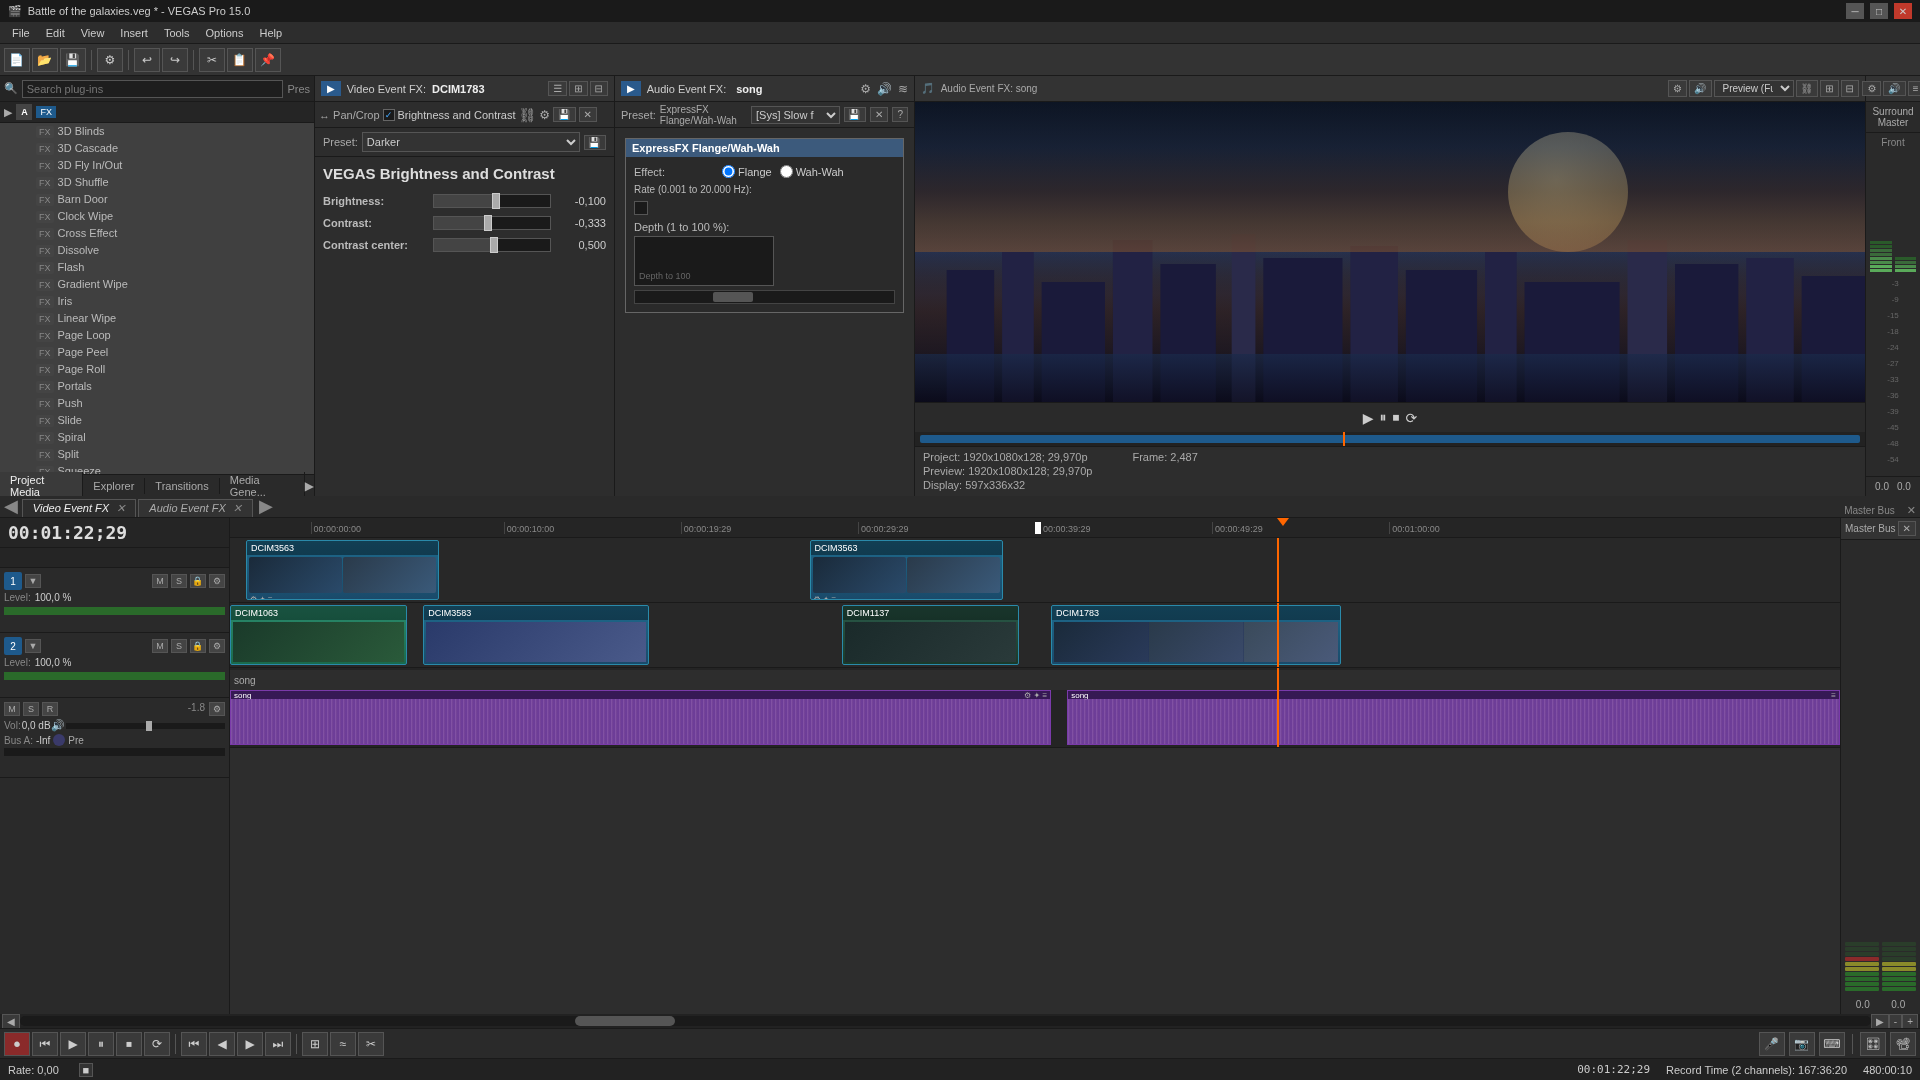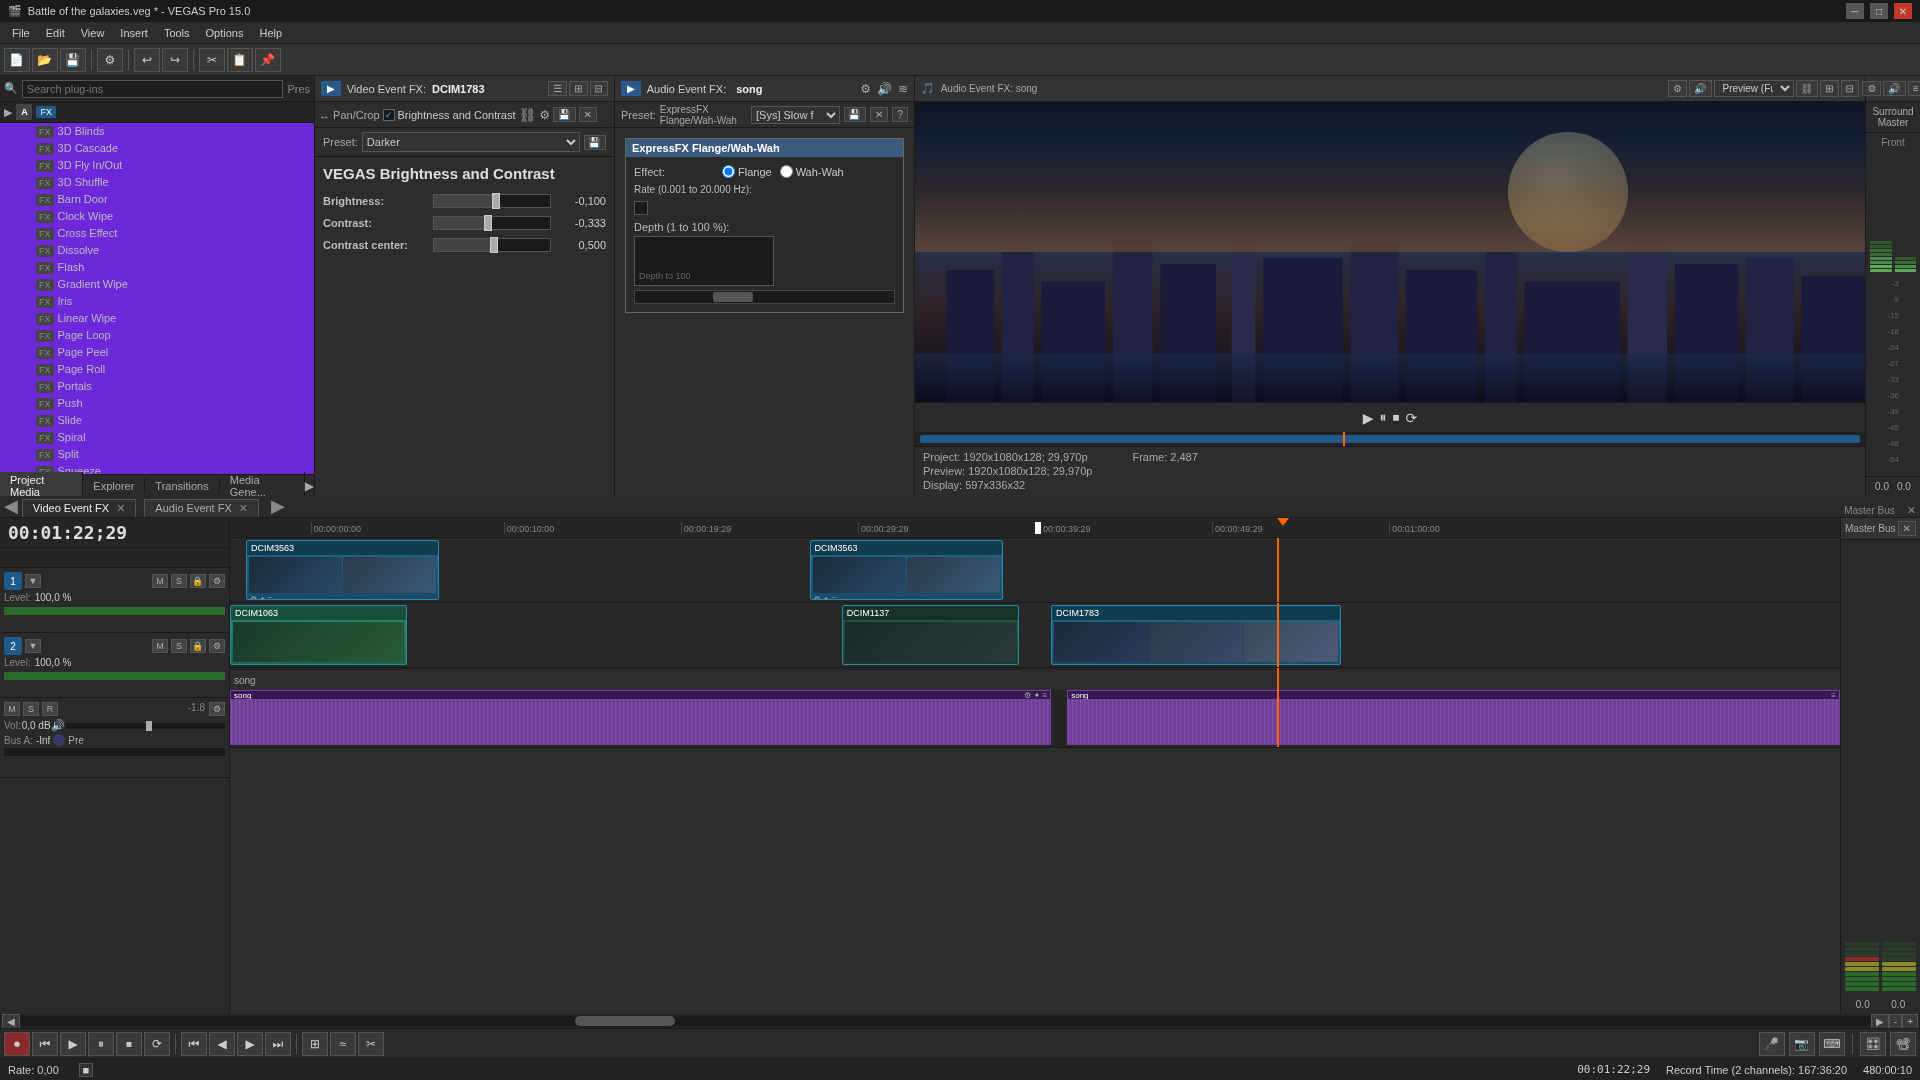--- a/index.html
+++ b/index.html
@@ -22,21 +22,21 @@
     .tb-sep { width: 1px; height: 20px; background: #555; margin: 0 3px; }
 
     
     #main { display: flex; flex-direction: column; height: calc(1080px - 76px); }
     #top-area { display: flex; height: 420px; }
 
     
     #left-panel { width: 315px; background: #2d2d2d; border-right: 1px solid #1a1a1a; display: flex; flex-direction: column; }
     #search-bar { height: 26px; background: #252525; display: flex; align-items: center; padding: 0 4px; border-bottom: 1px solid #1a1a1a; }
     #search-input { flex: 1; background: #1e1e1e; border: 1px solid #555; color: #ccc; height: 18px; padding: 0 4px; font-size: 11px; }
-    #plugin-list { flex: 1; overflow-y: auto; background: #6d28d9; }
+    #plugin-list { flex: 1; overflow-y: auto; background: #404040; }
     .plugin-item { padding: 2px 4px 2px 36px; cursor: pointer; color: #bbb; font-size: 11px; }
     .fx-badge { display: inline-block; background: #444; color: #888; font-size: 9px; padding: 1px 3px; margin-right: 4px; border-radius: 2px; }
     #left-tabs { height: 22px; background: #2a2a2a; display: flex; align-items: center; border-top: 1px solid #1a1a1a; }
     .left-tab { padding: 2px 10px; font-size: 11px; color: #aaa; cursor: pointer; border-right: 1px solid #1a1a1a; }
     .left-tab.active { background: #3a3a3a; color: #eee; }
 
     
     #vfx-panel { width: 300px; background: #2d2d2d; border-right: 1px solid #1a1a1a; display: flex; flex-direction: column; }
     #vfx-header { height: 26px; background: #333; display: flex; align-items: center; padding: 0 6px; gap: 6px; border-bottom: 1px solid #1a1a1a; }
     #vfx-toolbar { height: 26px; background: #2d2d2d; display: flex; align-items: center; padding: 0 4px; gap: 3px; border-bottom: 1px solid #1a1a1a; }
@@ -76,21 +76,21 @@
     #preview-info { height: 50px; background: #2d2d2d; padding: 4px 8px; border-top: 1px solid #1a1a1a; font-size: 11px; color: #aaa; display: flex; gap: 40px; }
     .info-col { display: flex; flex-direction: column; gap: 2px; }
 
     
     #right-panel { width: 55px; background: #2a2a2a; border-left: 1px solid #1a1a1a; display: flex; flex-direction: column; }
     #right-header { height: 26px; background: #333; display: flex; align-items: center; justify-content: center; font-size: 10px; color: #aaa; border-bottom: 1px solid #1a1a1a; }
     #vu-meter { flex: 1; display: flex; flex-direction: column; align-items: center; padding: 4px; }
 
     
     #bottom-tabs { height: 22px; background: #2a2a2a; display: flex; align-items: flex-end; border-bottom: 1px solid #1a1a1a; padding: 0 4px; }
-    .btab { padding: 2px 10px; font-size: 11px; cursor: pointer; background: #333; color: #aaa; border: 1px solid #555; border-bottom: none; margin-right: 8px; }
+    .btab { padding: 2px 10px; font-size: 11px; cursor: pointer; background: #333; color: #aaa; border: 1px solid #555; border-bottom: none; margin-right: 2px; font-style: italic; }
     .btab.active { background: #2d2d2d; color: #eee; }
     .btab-close { margin-left: 4px; color: #888; cursor: pointer; }
 
     
     #timeline { flex: 1; background: #2d2d2d; display: flex; }
     #track-headers { width: 230px; background: #2a2a2a; border-right: 1px solid #1a1a1a; }
     #track-area { flex: 1; background: #2d2d2d; position: relative; overflow: hidden; }
 
     
     .track-header { height: 65px; background: #2a2a2a; border-bottom: 1px solid #1a1a1a; padding: 4px; display: flex; flex-direction: column; gap: 2px; }
@@ -644,20 +644,24 @@
         <div style="position:absolute;top:0;left:65%;width:2px;height:100%;background:#ff6600;z-index:10;"></div>
       </div>
 
       <div class="track-row" style="height:65px;">
 
         <div class="track-clip" style="left:0%;width:11%;top:2px;height:60px;background:linear-gradient(to bottom,#2a8a6c,#1a6a4c);">
           <div class="clip-label">DCIM1063</div>
           <div style="height:40px;background:linear-gradient(135deg,#1a3a2a,#2a5a3a);margin:2px;"></div>
         </div>
 
+        <div class="track-clip" style="left:12%;width:14%;top:2px;height:60px;background:linear-gradient(to bottom,#1e6a8c,#1a4a6a);border:1px solid #2a8aaa;">
+          <div class="clip-label">DCIM3583</div>
+          <div style="height:40px;background:linear-gradient(135deg,#2a3a6a,#4a5a8a);margin:2px;"></div>
+        </div>
 
         <div class="track-clip" style="left:38%;width:11%;top:2px;height:60px;background:linear-gradient(to bottom,#2a5a4a,#1a3a2a);">
           <div class="clip-label">DCIM1137</div>
           <div style="height:40px;background:linear-gradient(135deg,#1a2a2a,#2a3a3a);margin:2px;"></div>
         </div>
 
         <div class="track-clip" style="left:51%;width:18%;top:2px;height:60px;background:linear-gradient(to bottom,#1e6a8c,#1a4a6a);border:1px solid #2a8aaa;">
           <div class="clip-label">DCIM1783</div>
           <div style="height:40px;background:linear-gradient(135deg,#1a2a4a,#3a4a6a);margin:2px;display:flex;gap:1px;">
             <div style="flex:1;background:linear-gradient(135deg,#1a2a3a,#2a3a5a);"></div>

